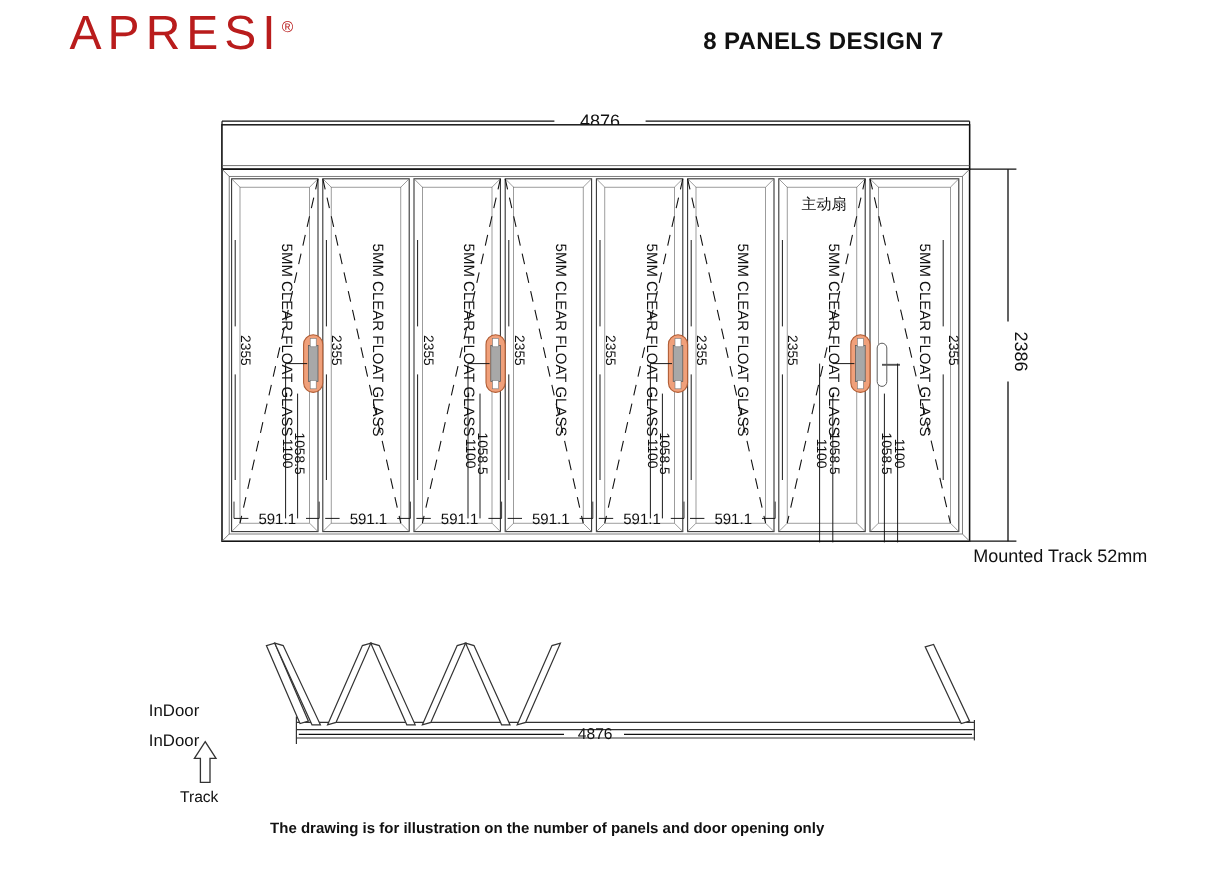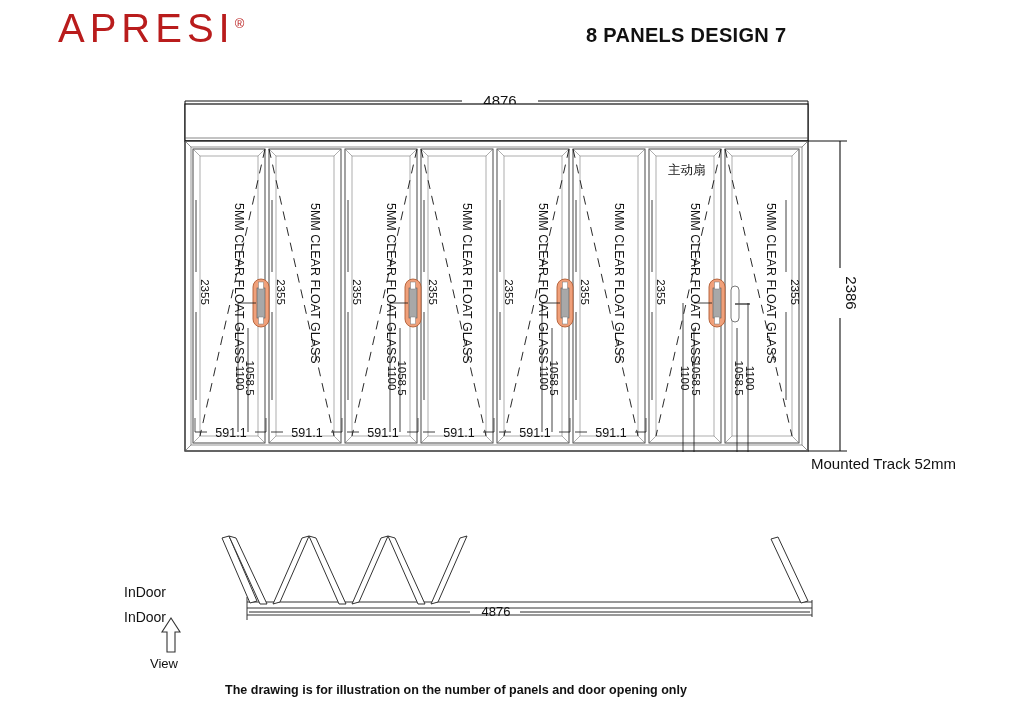--- a/index.html
+++ b/index.html
@@ -370,16 +370,16 @@
       </g>
     </g>
   </svg>
 
   <div class="lbl" id="lbl-chinese">主动扇</div>
 
   <div class="lbl" id="mounted-track">Mounted Track 52mm</div>
 
   <div class="lbl" id="lbl-outdoor">InDoor</div>
   <div class="lbl" id="lbl-indoor">InDoor</div>
-  <div class="lbl" id="lbl-view">View</div>
+  <div class="lbl" id="lbl-view">Track</div>
 
   <div class="lbl" id="footer-note">The drawing is for illustration on the number of panels and door opening only</div>
 </div>
 
 </body></html>

